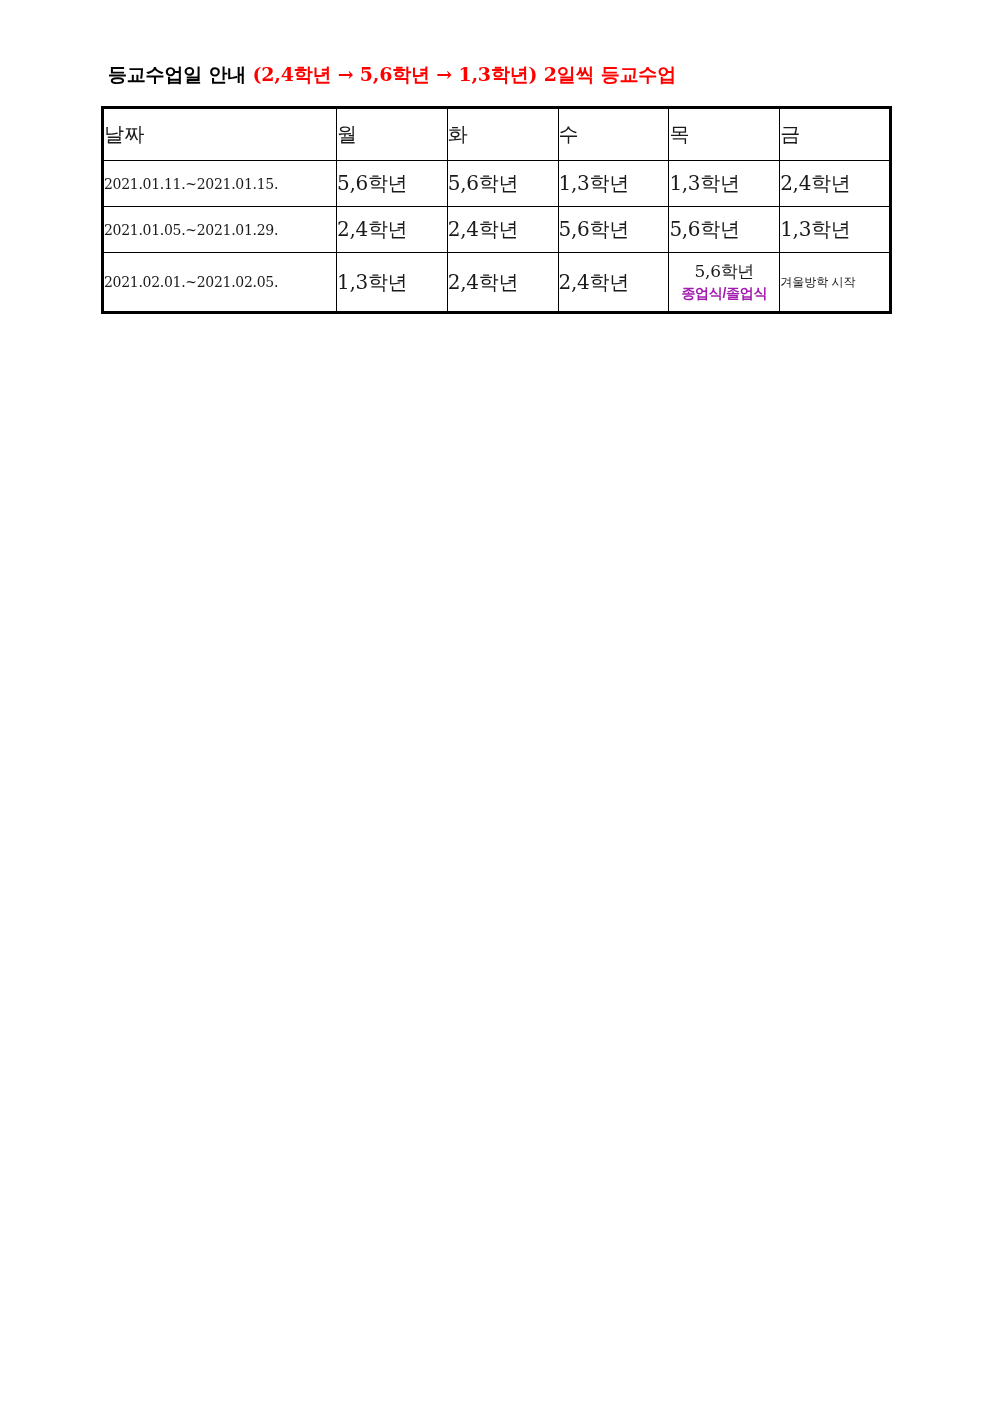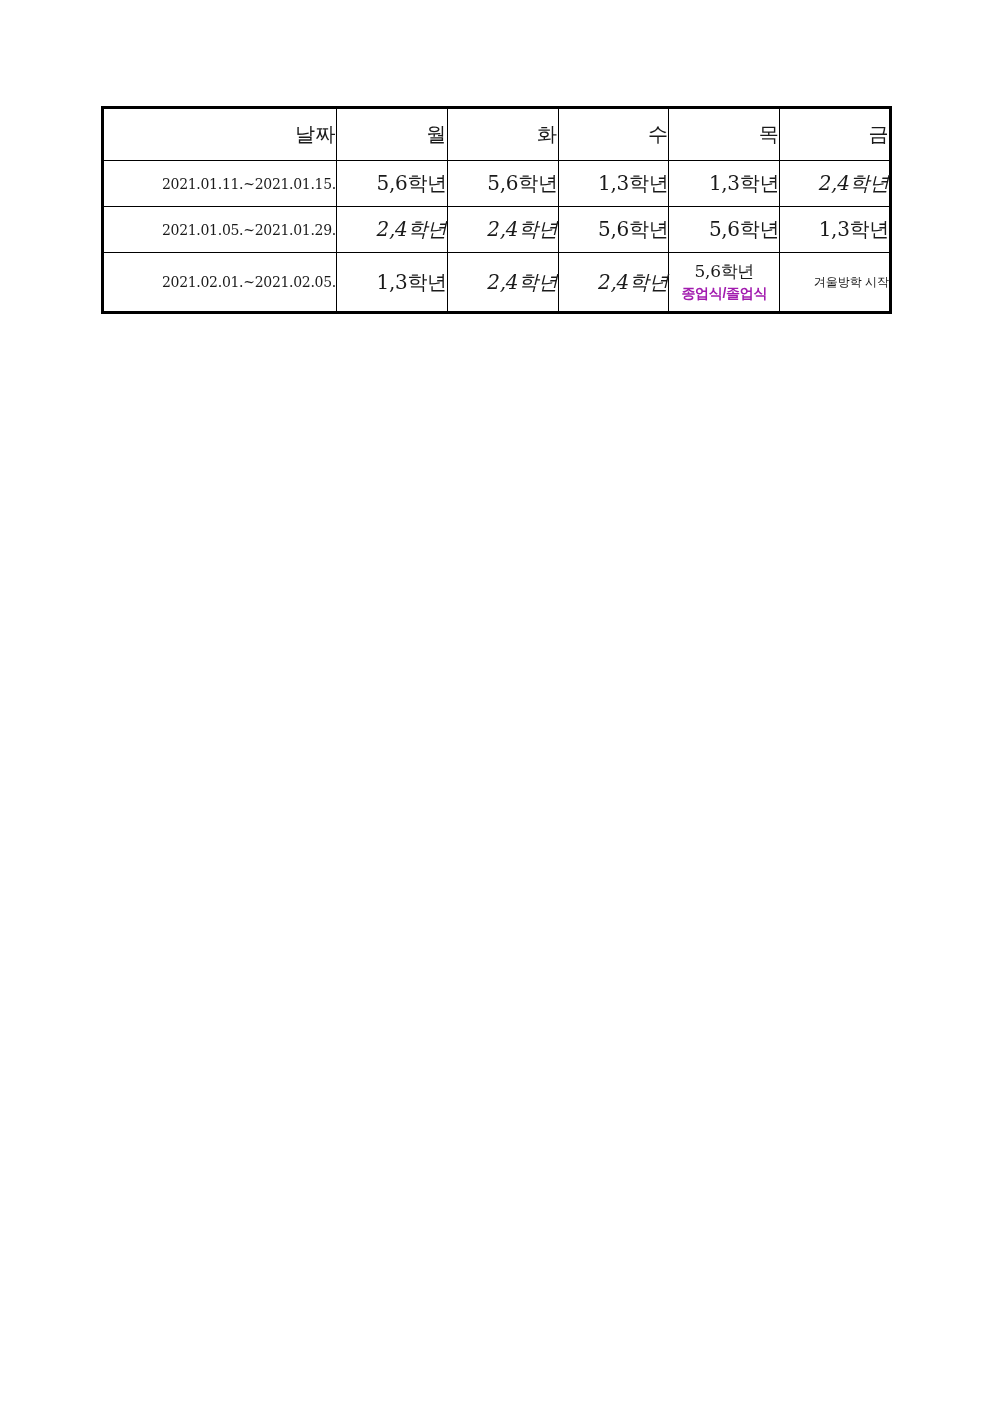--- a/index.html
+++ b/index.html
@@ -52,21 +52,21 @@
     table-layout: fixed;
     width: 788px;
     background: #ffffff;
   }
   table.sched col.c-date  { width: 234px; }
   table.sched col.c-day   { width: 110.8px; }
 
   table.sched th,
   table.sched td {
     border: 1px solid #000000;
-    text-align: right;
+    text-align: left;
     vertical-align: middle;
     padding: 0;
     font-weight: normal;
     color: #1a1a1a;
     background: #ffffff;
   }
 
   
   table.sched {
     border: 3px solid #000000;
@@ -93,21 +93,21 @@
 
   td.grade-cell {
     font-size: 20px;
     letter-spacing: -0.3px;
     color: #1a1a1a;
   }
 
   
   td.fill-white  { background: #ffffff; }
   td.fill-yellow { background: #faebc8; }
-  td.fill-green  { background: #cbe8d9; font-style: italic; }
+  td.fill-green  { background: #cbe8d9; }
 
   
   .stack {
     display: flex;
     flex-direction: column;
     align-items: center;
     justify-content: center;
     gap: 5px;
     line-height: 1.1;
   }
@@ -130,20 +130,23 @@
     font-weight: bold;
     font-family: Liberation Sans, sans-serif;
     letter-spacing: 0px;
   }
 </style>
 </head>
 <body>
 
 <div class="page">
 
+  <div class="title-block">
+    <span class="title-main">등교수업일 안내 </span><span class="title-sub">(2,4학년 → 5,6학년 → 1,3학년) 2일씩 등교수업</span>
+  </div>
 
   <div class="sched-wrap">
     <table class="sched">
       <colgroup>
         <col class="c-date">
         <col class="c-day">
         <col class="c-day">
         <col class="c-day">
         <col class="c-day">
         <col class="c-day">

